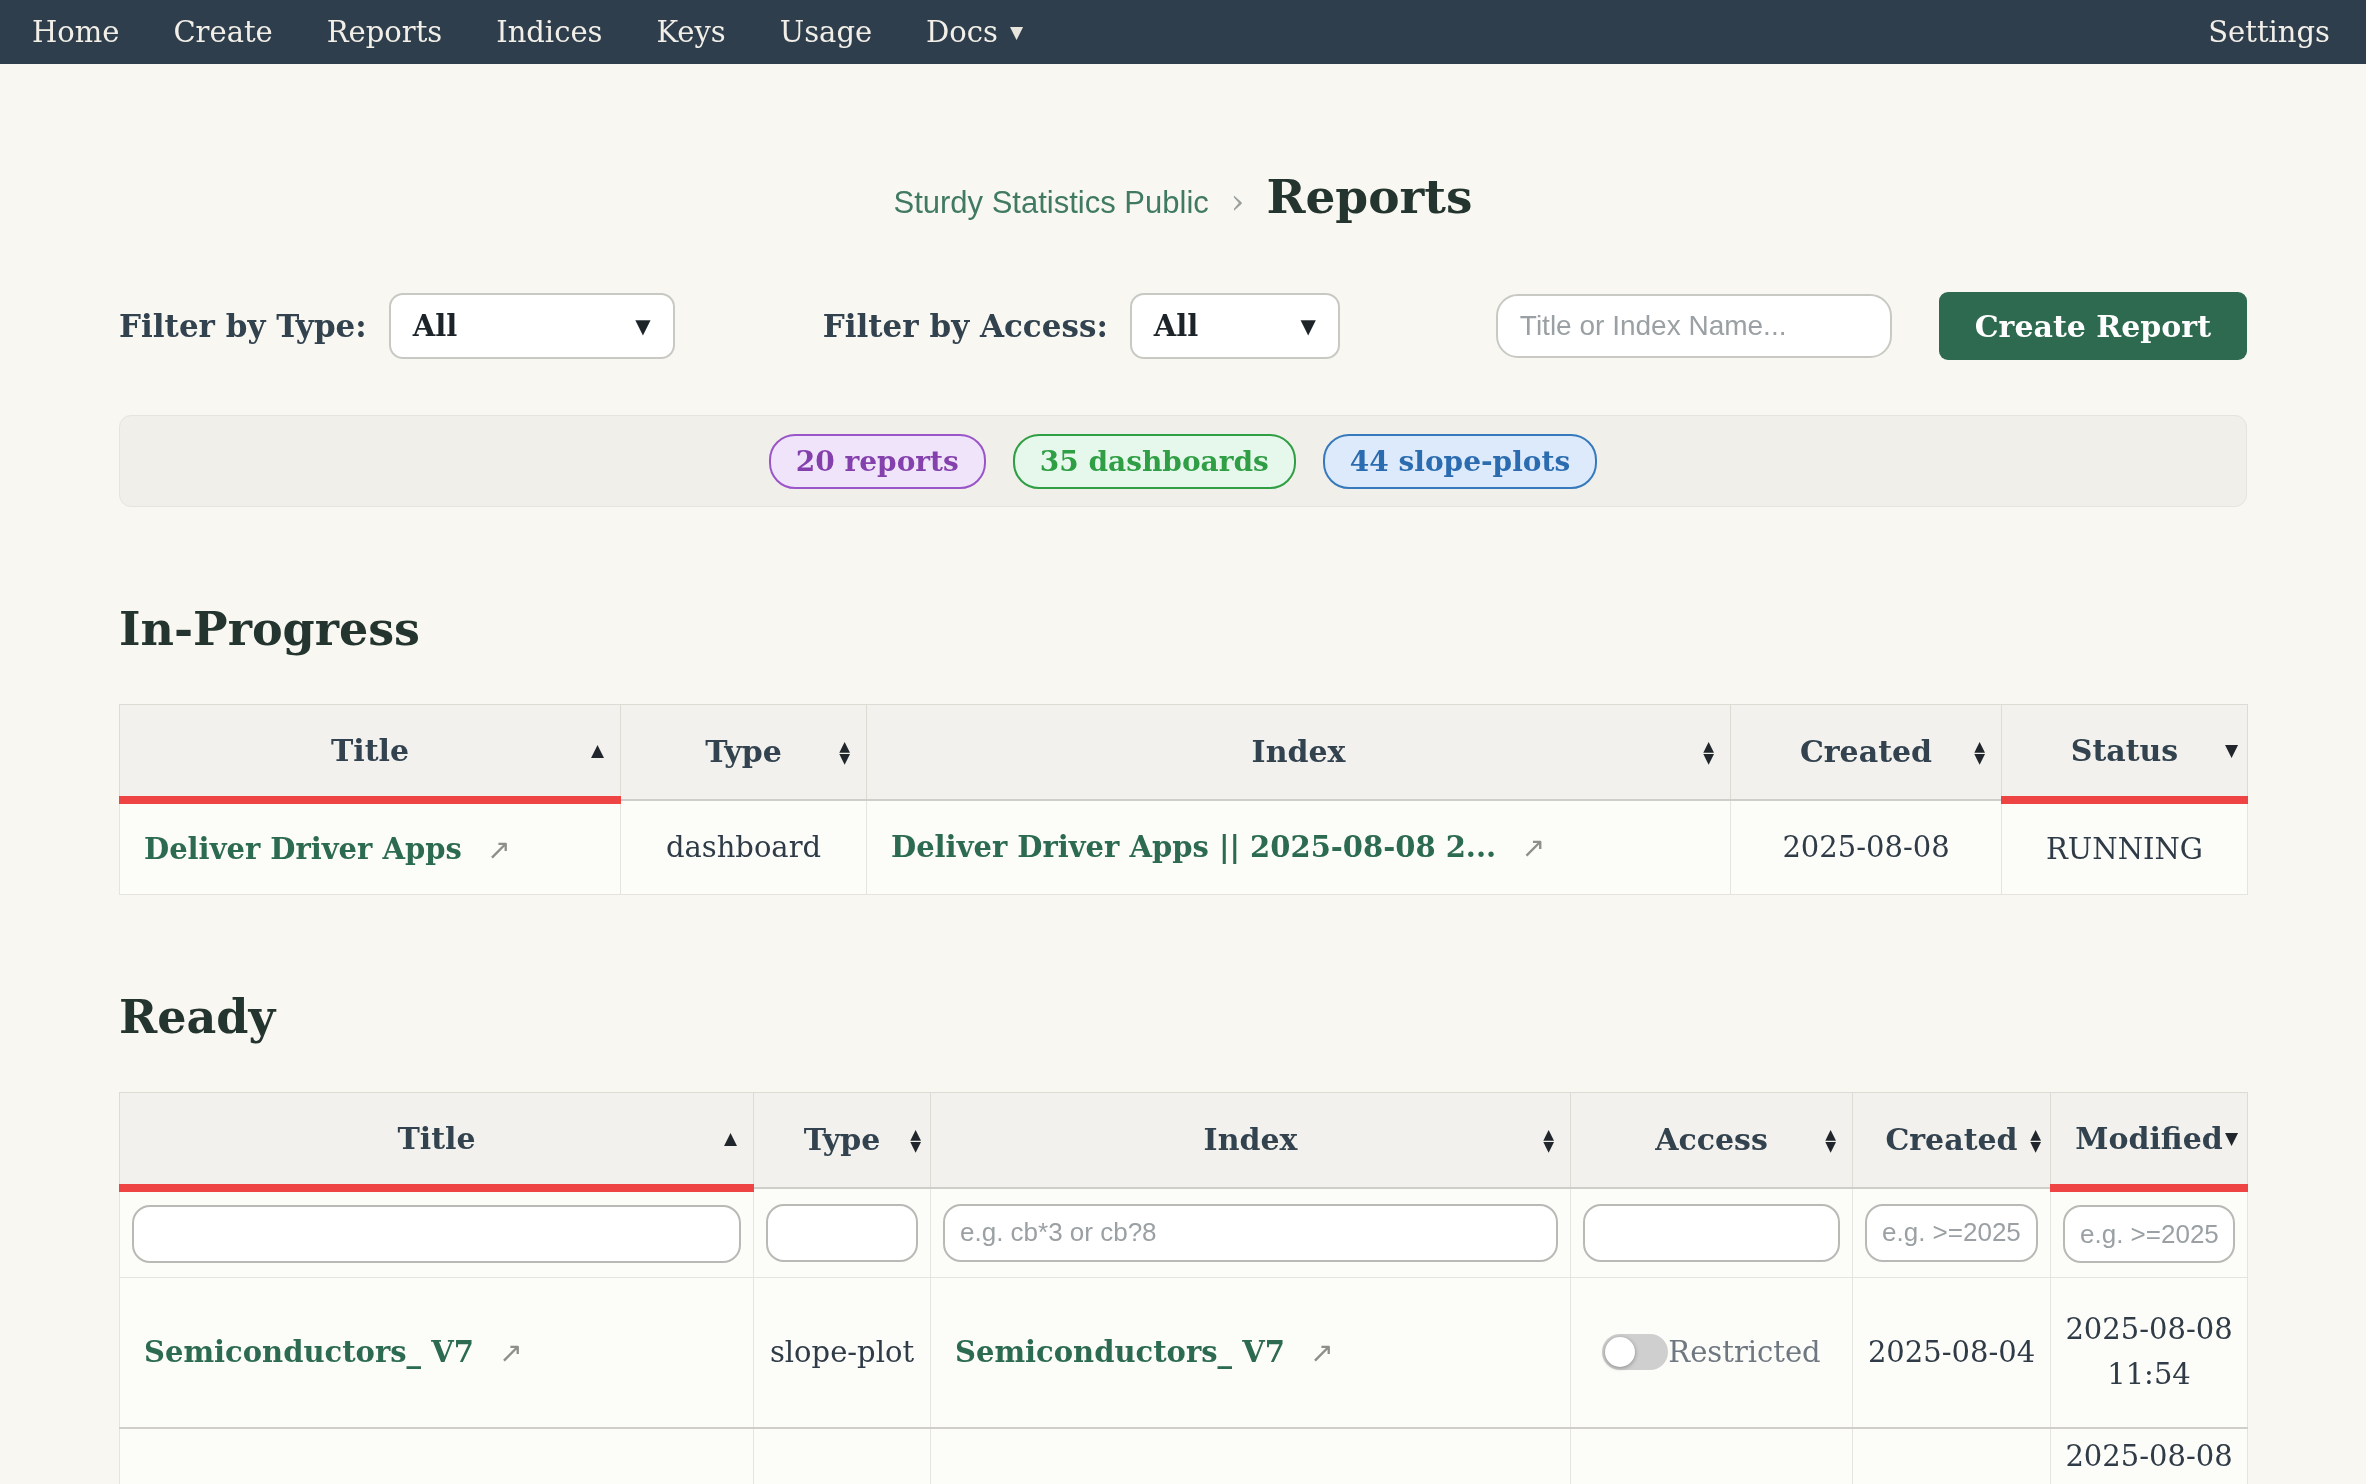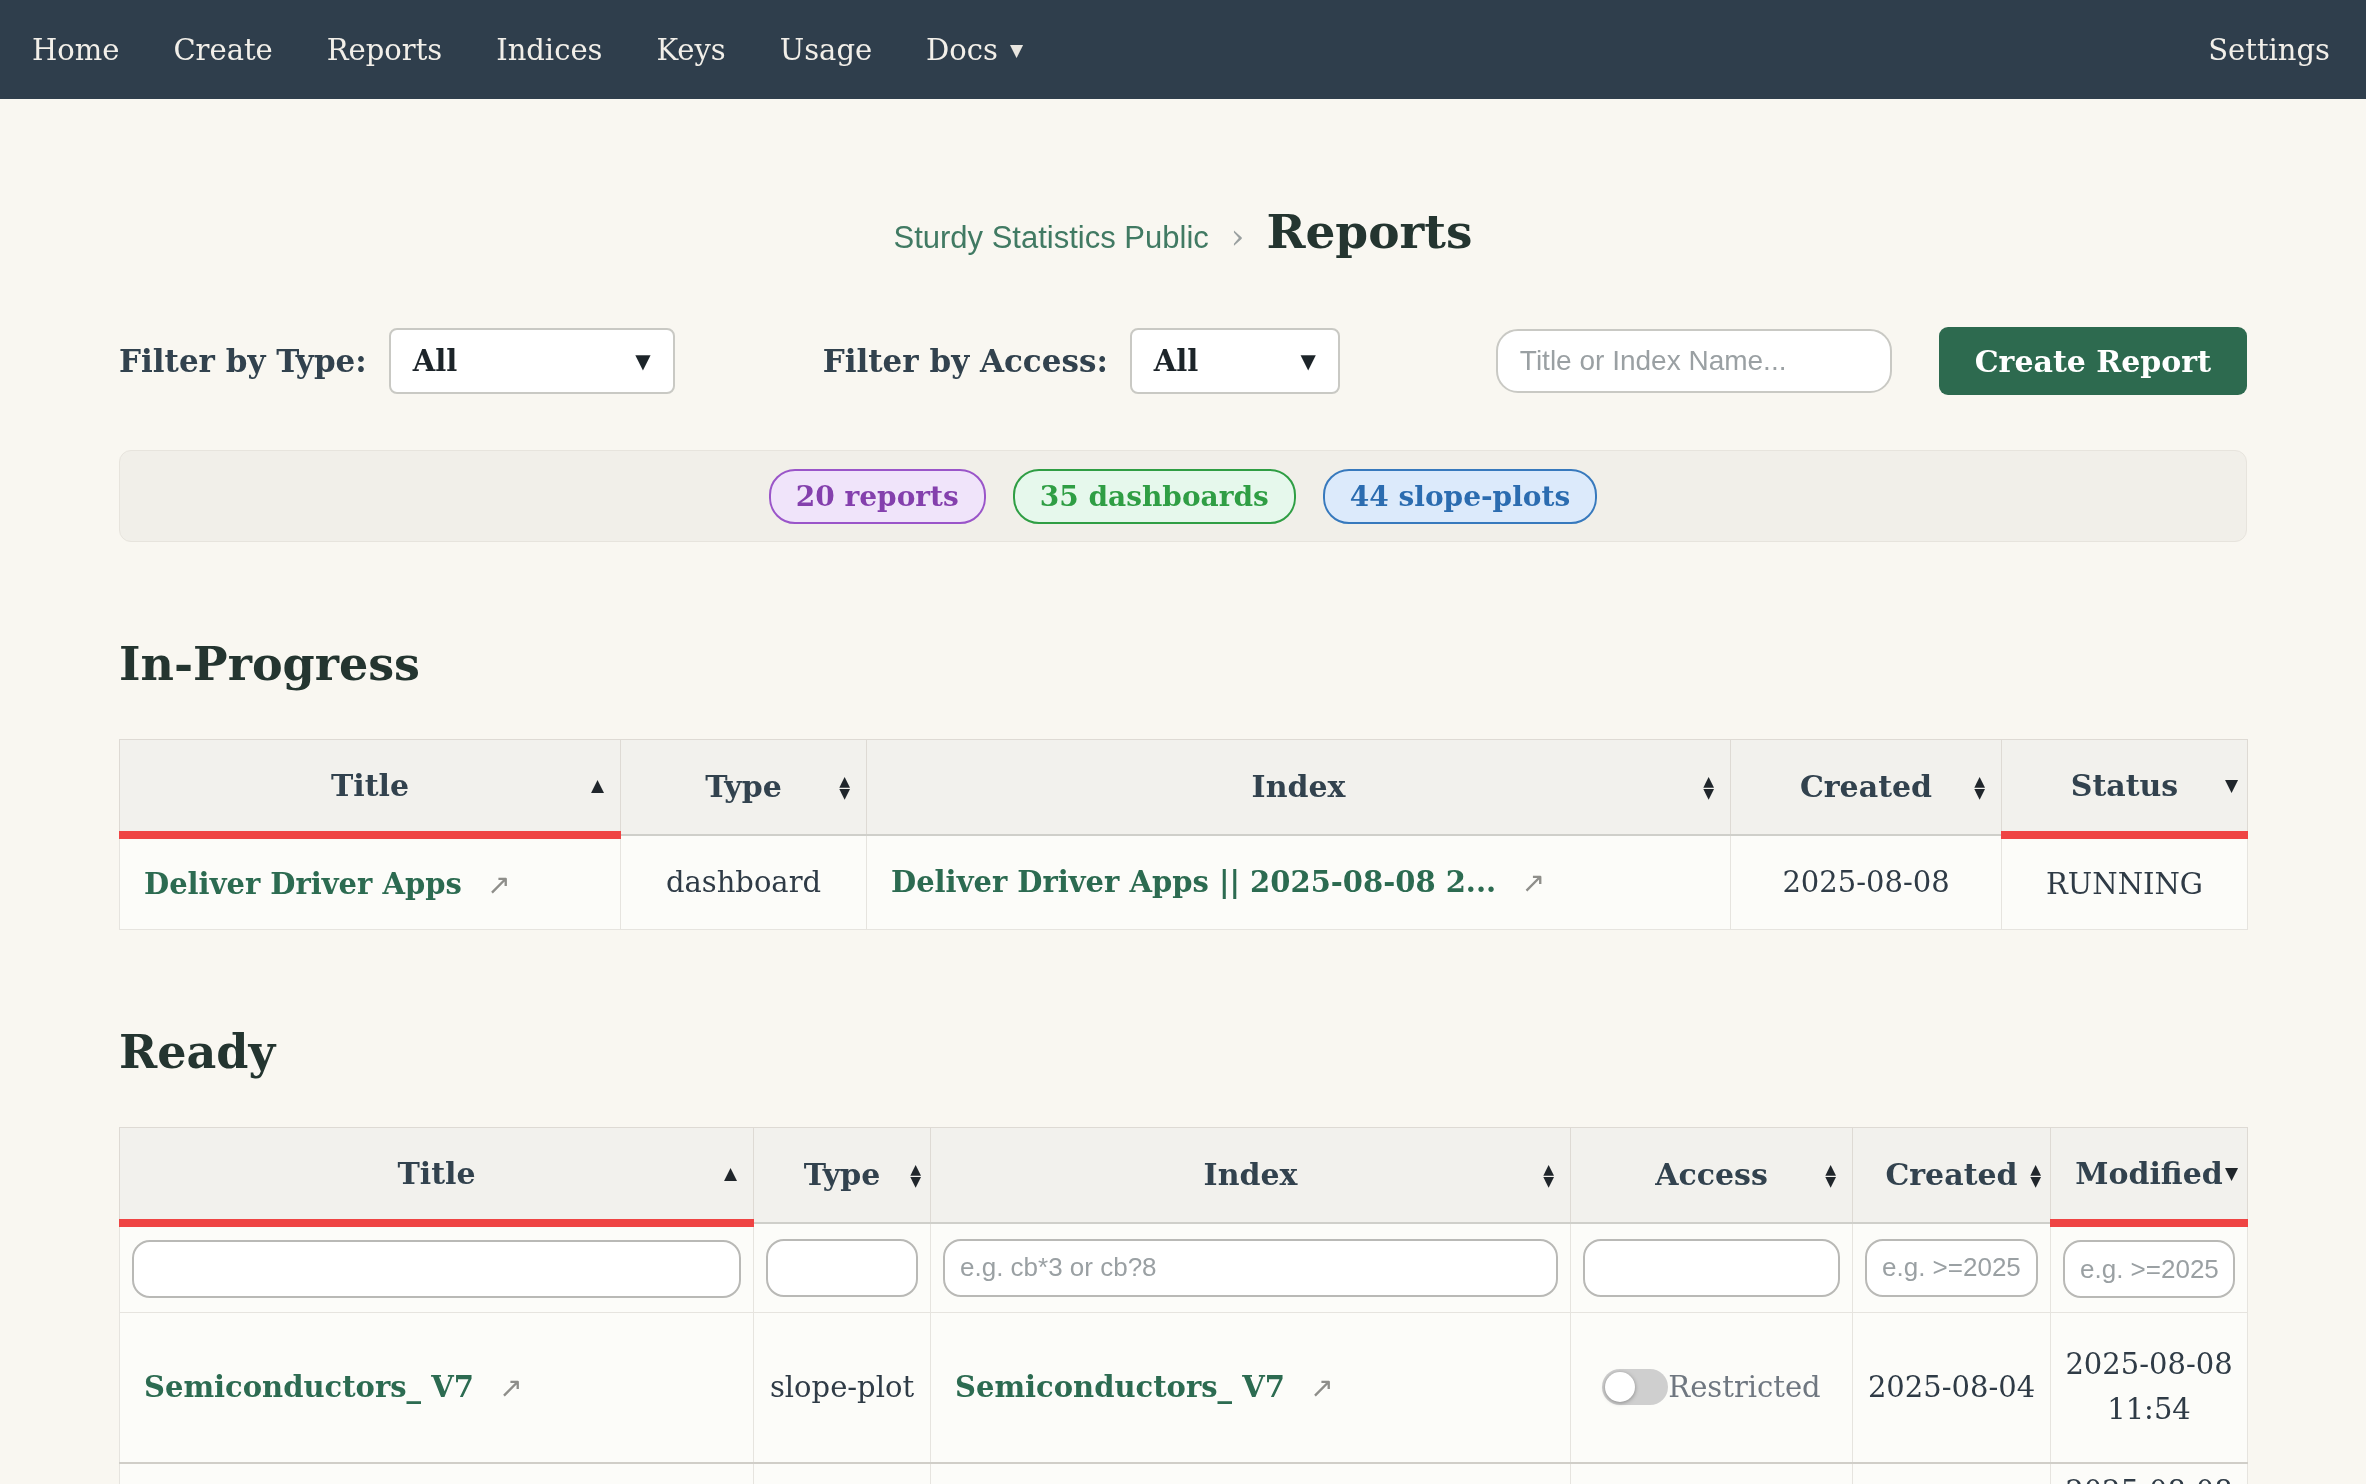--- a/index.html
+++ b/index.html
@@ -4,21 +4,21 @@
 <style>
   * { box-sizing: border-box; margin: 0; padding: 0; }
   html, body { width: 2366px; height: 1484px; overflow: hidden; }
   body {
     background: #f9f7f1;
     font-family: "DejaVu Serif", serif;
     color: #2f3b46;
   }
   
   .topnav {
-    height: 99px; background: #2f3e4c;
+    height: 64px; background: #2f3e4c;
     display: flex; align-items: center;
     padding: 0 36px 0 32px;
   }
   .nav-item {
     color: #f2efe9; font-size: 29px; margin-right: 54px;
     cursor: pointer; display: flex; align-items: center; gap: 12px;
   }
   .nav-caret { font-size: 17px; color: #e8e5df; }
   .nav-settings { margin-left: auto; margin-right: 0; }
   
@@ -30,21 +30,21 @@
   .crumb-parent {
     font-family: "Liberation Sans", sans-serif;
     font-size: 31px; color: #417a63; cursor: pointer;
   }
   .crumb-sep { font-size: 34px; color: #9aa0a0; }
   .crumb-current { font-size: 47px; font-weight: bold; color: #243530; }
   
   .filterbar { margin-top: 68px; display: flex; align-items: center; }
   .filter-label { font-size: 31px; font-weight: bold; color: #32424e; }
   .selectbox {
-    background: #fff; border: 2px solid #c9c9c4; border-radius: 8px;
+    background: #fff; border: 2px solid #c9c9c4; border-radius: 14px;
     height: 66px; display: flex; align-items: center;
     padding: 0 22px; margin-left: 22px; cursor: pointer;
   }
   .selectbox .sel-value { font-size: 29px; font-weight: bold; color: #1c2429; }
   .selectbox .sel-caret { margin-left: auto; font-size: 20px; color: #1c2429; }
   .sel-type { width: 286px; }
   .sel-access { width: 210px; margin-right: 0; }
   .gap-access { margin-left: 148px; }
   .search-input {
     margin-left: 156px; width: 396px; height: 64px;

